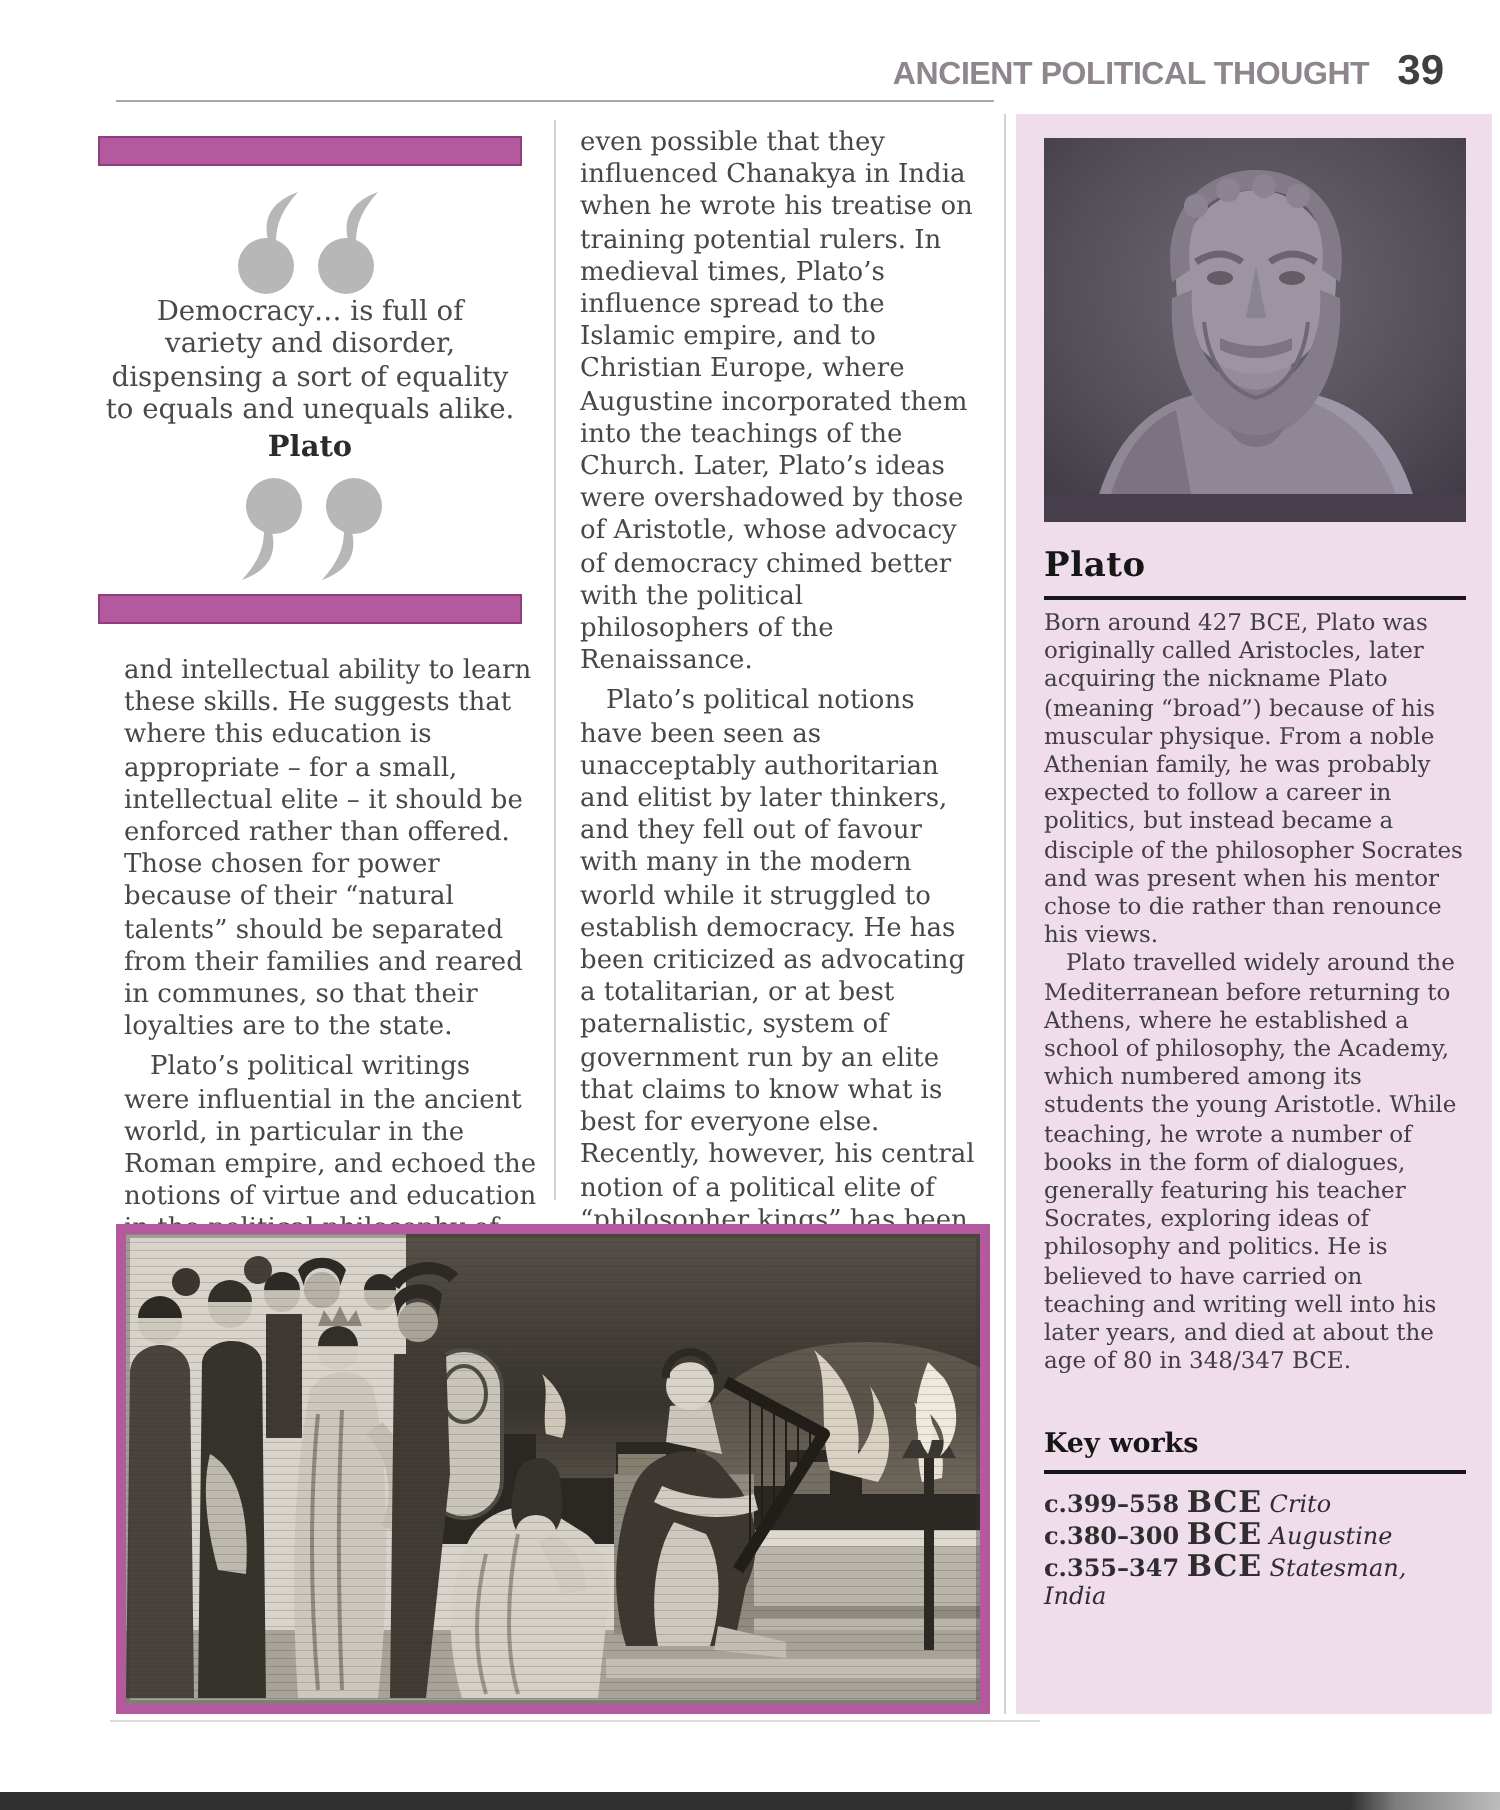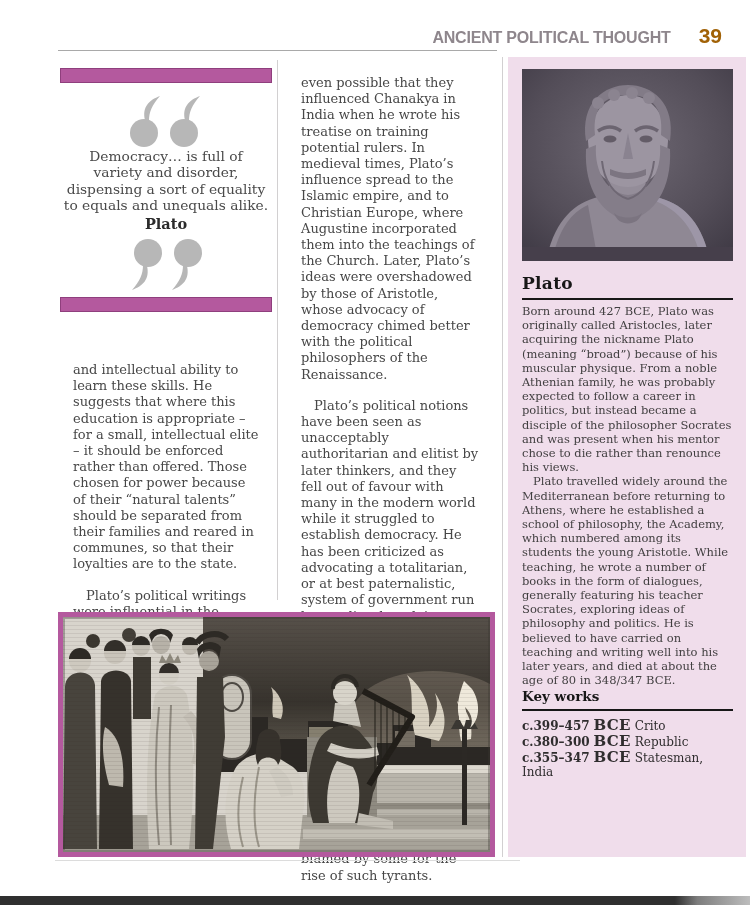--- a/index.html
+++ b/index.html
@@ -2,51 +2,51 @@
 <html><head>
 <meta charset="utf-8">
 <style>
   html,body{margin:0;padding:0;background:#ffffff;}
   .page{
     position:relative;width:750px;height:905px;background:#ffffff;overflow:hidden;
     font-family:"DejaVu Serif",serif;color:#454545;
   }
   
   .running-head{
-    position:absolute;top:24px;right:28px;display:flex;align-items:baseline;gap:28px;
+    position:absolute;top:24px;right:28px;display:flex;align-items:baseline;gap:14px;
     font-family:"Liberation Sans",sans-serif;font-weight:bold;
   }
   .running-head .title{font-size:16px;letter-spacing:-0.2px;color:#8e868c;}
-  .running-head .pagenum{font-size:21px;color:#a16207;}
+  .running-head .pagenum{font-size:21px;color:#404040;}
   .head-rule{position:absolute;left:58px;top:50px;width:439px;height:1px;background:#a9a9a9;}
 
   
   .divider{position:absolute;width:1px;background:#d2d0d1;}
   .divider-1{left:277px;top:60px;height:540px;}
   .divider-2{left:502px;top:57px;height:800px;}
 
   
-  .quote-block{position:absolute;left:58px;top:68px;width:216px;height:246px;}
+  .quote-block{position:absolute;left:47px;top:68px;width:216px;height:246px;}
   .qbar{position:absolute;left:2px;right:2px;height:15px;background:#b4599e;border:1px solid #8f3f7d;box-sizing:border-box;}
   .qbar-top{top:0;}
   .qbar-bottom{top:229px;}
   .quote-mark{position:absolute;left:0;width:100%;text-align:center;}
   .quote-mark svg{display:inline-block;}
   .quote-open{top:28px;}
   .quote-close{top:170px;}
   .quote-text{
     position:absolute;top:80px;left:0;width:100%;text-align:center;
     font-size:13.8px;line-height:16.4px;color:#4a4a4a;white-space:pre-line;
   }
   .quote-attr{position:absolute;top:147px;left:0;width:100%;text-align:center;font-weight:bold;font-size:14.5px;color:#2b2b2b;}
 
   
-  .bodycol p{margin:15px;font-size:13px;line-height:16.2px;color:#474747;text-align:left;}
+  .bodycol p{margin:4px;font-size:13px;line-height:16.2px;color:#474747;text-align:left;}
   .bodycol p + p{text-indent:13px;}
-  .left-body{position:absolute;left:58px;top:347px;width:216px;}
+  .left-body{position:absolute;left:58px;top:324px;width:216px;}
   .mid-col{position:absolute;left:286px;top:60px;width:208px;}
   .end-mark{font-size:10px;color:#1d1d1d;}
   .caption{margin-top:27px;font-size:11.8px;line-height:14.7px;color:#4b4b4b;}
   .caption .lead{font-weight:bold;color:#2e2e2e;}
 
   
   .engraving{
     position:absolute;left:58px;top:612px;width:427px;height:235px;
     border:5px solid #b4599e;background:#d8d4cc;
   }
@@ -58,26 +58,26 @@
     background:#f0ddeb;box-sizing:border-box;padding:12px 13px 0 14px;
   }
   .portrait{width:211px;height:192px;background:#4a4550;overflow:hidden;}
   .portrait svg{display:block;}
   .sb-heading{font-weight:bold;color:#171717;margin:0;}
   .sb-name{font-size:17px;margin-top:12px;letter-spacing:0.3px;}
   .sb-rule{height:2px;background:#171717;margin-top:5px;}
   .sb-bio{margin-top:4px;}
   .sb-bio p{margin:0;font-size:11.5px;line-height:14.2px;color:#413f40;}
   .sb-bio p + p{text-indent:11px;}
-  .kw-heading{font-size:13.5px;margin-top:1px;}
+  .kw-heading{font-size:13.5px;margin-top:27px;}
   .kw-list{margin-top:7px;}
   .work-row{font-size:12px;line-height:14.6px;color:#2f2d2e;}
   .work-row .date{font-weight:bold;}
   .work-row .era{font-weight:bold;font-size:15px;letter-spacing:0.4px;}
-  .work-row .title{}
+  .work-row .title{font-style:italic;}
 
   
   .shadow-line{position:absolute;left:55px;top:860px;width:465px;height:1px;background:#dcdcdc;}
   .bottom-bar{
     position:absolute;left:0;top:896px;width:750px;height:9px;
     background:linear-gradient(to right,#2f2f2f 0%,#2f2f2f 90%,#7d7d7d 93%,#bdbdbd 100%);
   }
 </style>
 </head>
 <body>
@@ -263,28 +263,28 @@
     <h2 class="sb-heading sb-name">Plato</h2>
     <div class="sb-rule"></div>
     <div class="sb-bio">
       <p>Born around 427 BCE, Plato was originally called Aristocles, later acquiring the nickname Plato (meaning “broad”) because of his muscular physique. From a noble Athenian family, he was probably expected to follow a career in politics, but instead became a disciple of the philosopher Socrates and was present when his mentor chose to die rather than renounce his views.</p>
       <p>Plato travelled widely around the Mediterranean before returning to Athens, where he established a school of philosophy, the Academy, which numbered among its students the young Aristotle. While teaching, he wrote a number of books in the form of dialogues, generally featuring his teacher Socrates, exploring ideas of philosophy and politics. He is believed to have carried on teaching and writing well into his later years, and died at about the age of 80 in 348/347 BCE.</p>
     </div>
     <h3 class="sb-heading kw-heading">Key works</h3>
     <div class="sb-rule"></div>
     <div class="kw-list">
       <div class="work-row">
-        <span class="date">c.399–457</span>
+        <span class="date">c.399–558</span>
         <span class="era">BCE</span>
         <span class="title">Crito</span>
       </div>
       <div class="work-row">
         <span class="date">c.380–300</span>
         <span class="era">BCE</span>
-        <span class="title">Republic</span>
+        <span class="title">Augustine</span>
       </div>
       <div class="work-row">
         <span class="date">c.355–347</span>
         <span class="era">BCE</span>
         <span class="title">Statesman, India</span>
       </div>
     </div>
   </aside>
 
   <div class="shadow-line"></div>

